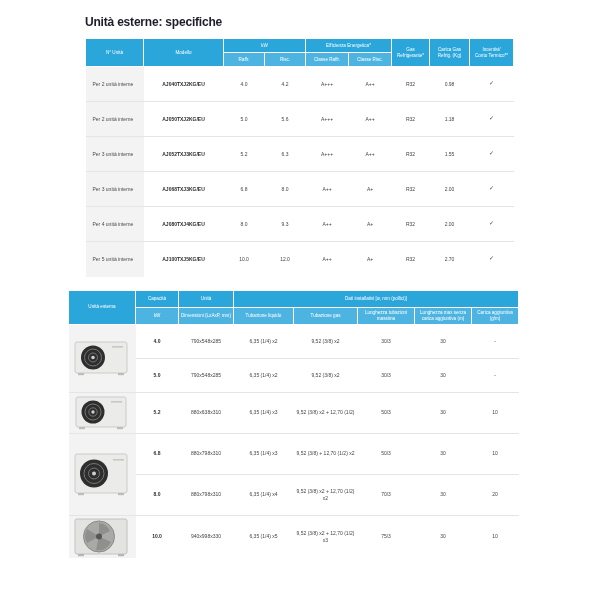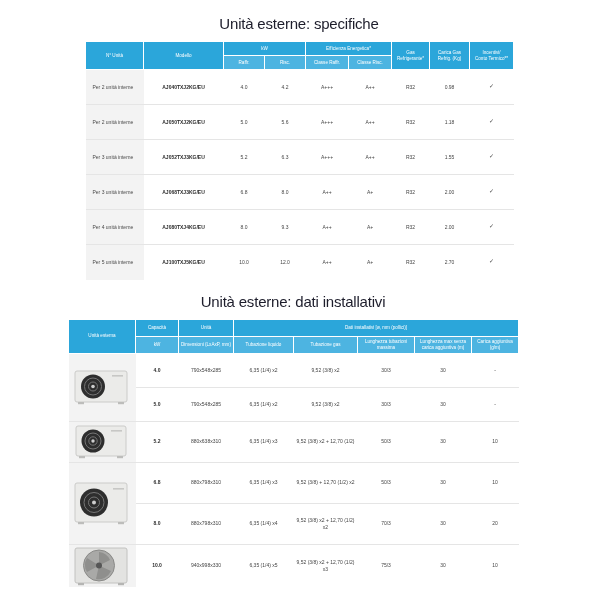--- a/index.html
+++ b/index.html
@@ -1,20 +1,20 @@
 <!DOCTYPE html>
 <html><head>
 <meta charset="utf-8">
 <style>
   * { margin:0; padding:0; box-sizing:border-box; }
   html,body { width:600px; height:600px; background:#ffffff;
     font-family:"Liberation Sans", sans-serif; color:#3c3c3c; }
   .page { width:600px; height:600px; overflow:hidden; background:#fff; }
 
-  .sec-title { font-size:15px; font-weight:normal; color:#1d1d2b; letter-spacing:-0.2px;text-align:center; }
+  .sec-title { font-size:12px; font-weight:bold; color:#1d1d2b; letter-spacing:-0.2px; }
 
   #sec1 { margin:15px 0 0 85px; width:428px; }
   #sec1 .sec-title { margin-bottom:9px; }
   #sec2 { margin:13px 0 0 68px; width:450px; }
   #sec2 .sec-title { margin-bottom:9px; }
 
   table { border-collapse:collapse; table-layout:fixed; width:100%; }
 
   th { background:#2ba6da; color:#ffffff; font-weight:normal; font-size:4.6px;
        line-height:1.25; border:1px solid #ffffff; padding:1px 2px; text-align:center; vertical-align:middle; }
@@ -147,21 +147,20 @@
           <td>A+</td>
           <td>R32</td>
           <td>2.70</td>
           <td class="check">✓</td>
         </tr>
       </tbody>
     </table>
   </section>
 
   <section id="sec2">
-    <div class="sec-title">Unità esterne: dati installativi</div>
 
     <table id="t2">
       <colgroup>
         <col style="width:67px">
           <col style="width:43px">
           <col style="width:55px">
           <col style="width:60px">
         <col style="width:64px">
           <col style="width:57px">
           <col style="width:57px">

